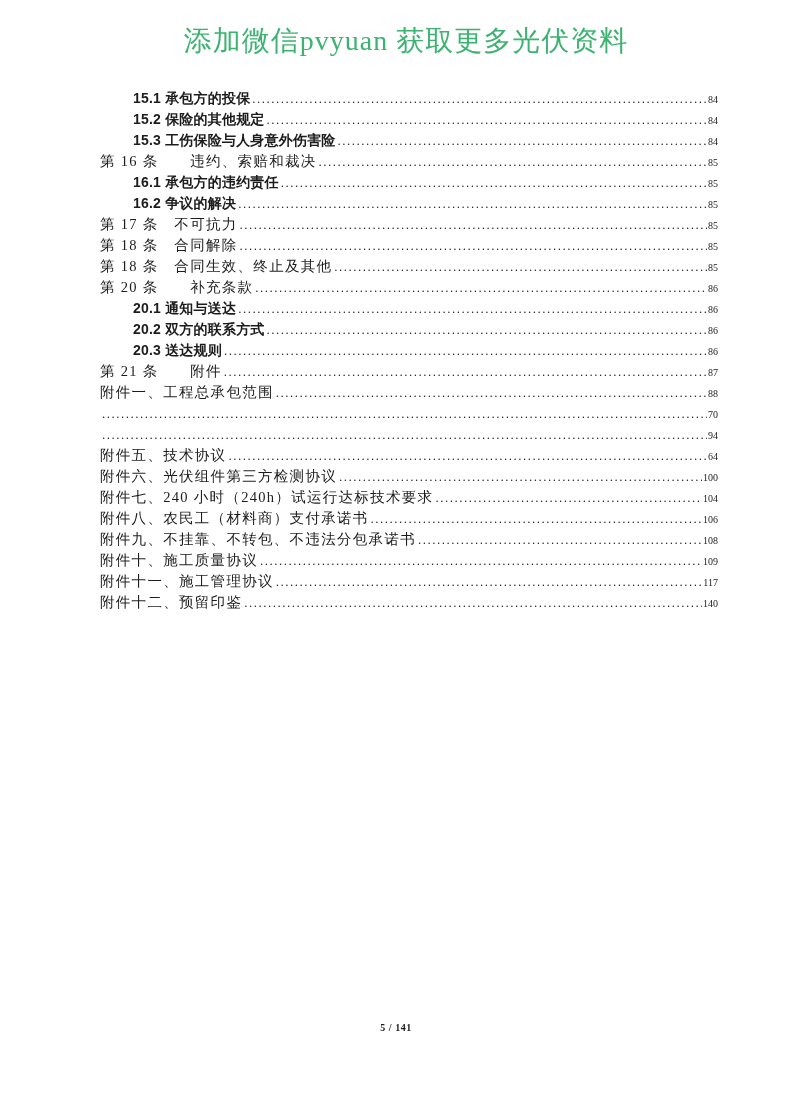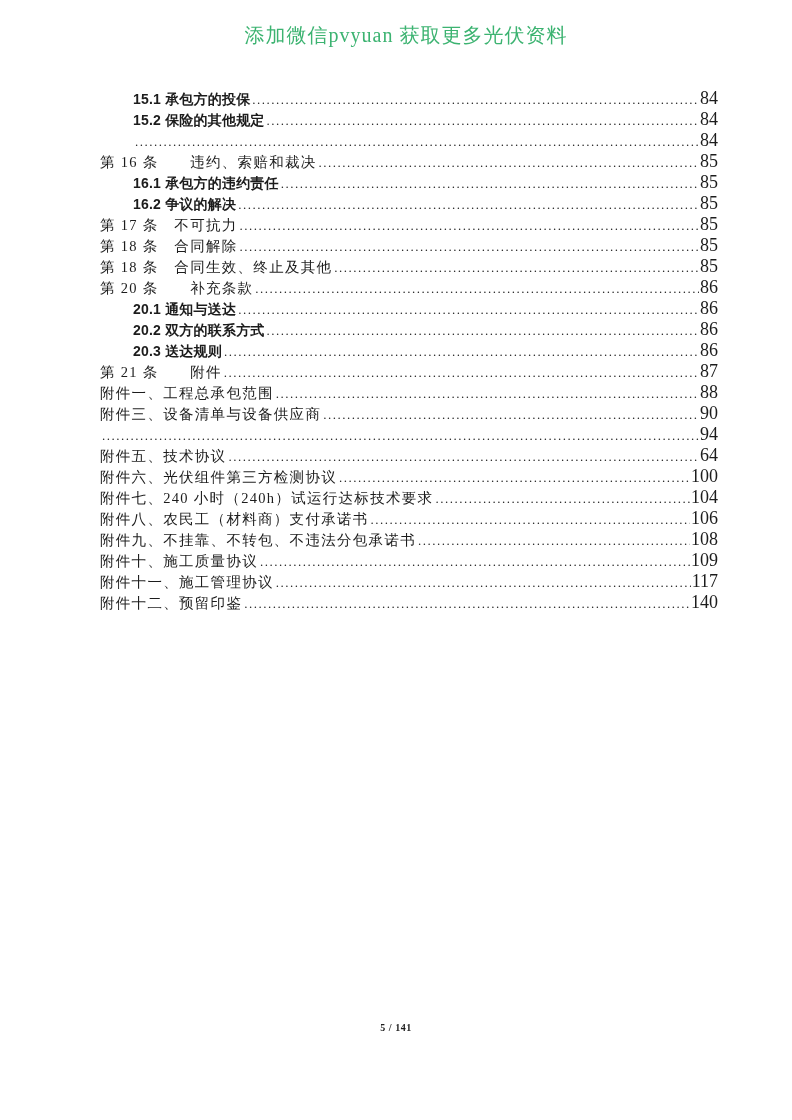--- a/index.html
+++ b/index.html
@@ -11,21 +11,21 @@
     width: 792px;
     height: 1120px;
     position: relative;
     font-family: "Liberation Serif", serif;
     color: #1c1c1c;
     overflow: hidden;
   }
   .promo-note {
     margin-top: 22px;
     text-align: center;
-    font-size: 20px;
+    font-size: 28px;
     letter-spacing: 1px;
     font-family: "Liberation Serif", serif;
     margin-left: 20px;
   }
   .toc {
     position: absolute;
     top: 88px;
     left: 100px;
     width: 618px;
   }
@@ -59,21 +59,21 @@
     color: #2a2a2a;
     margin: 0 1px 0 2px;
     min-width: 10px;
   }
   .toc-dots::after {
     content: "........................................................................................................................................................................................................................................";
   }
   .toc-page {
     flex: 0 0 auto;
     font-family: "Liberation Serif", serif;
-    font-size: 18px;
+    font-size: 10px;
     text-align: center;
   }
   .page-footer {
     position: absolute;
     top: 1022px;
     left: 0;
     width: 100%;
     text-align: center;
     font-size: 10px;
     font-weight: 700;
@@ -93,20 +93,21 @@
     <span class="toc-page">84</span>
   </div>
 
   <div class="toc-row sub bold">
     <span class="toc-label">15.2 保险的其他规定</span>
     <span class="toc-dots"></span>
     <span class="toc-page">84</span>
   </div>
 
   <div class="toc-row sub bold">
+    <span class="toc-label">15.3 工伤保险与人身意外伤害险</span>
     <span class="toc-dots"></span>
     <span class="toc-page">84</span>
   </div>
 
   <div class="toc-row">
     <span class="toc-label">第 16 条　　违约、索赔和裁决</span>
     <span class="toc-dots"></span>
     <span class="toc-page">85</span>
   </div>
 
@@ -171,23 +172,22 @@
   </div>
 
   <div class="toc-row">
     <span class="toc-label">附件一、工程总承包范围</span>
     <span class="toc-dots"></span>
     <span class="toc-page">88</span>
   </div>
 
 
   <div class="toc-row">
-    <span class="toc-label">附件三、设备清单与设备供应商</span>
-    <span class="toc-dots"></span>
-    <span class="toc-page">90</span>
+    <span class="toc-dots"></span>
+    <span class="toc-page">70</span>
   </div>
 
   <div class="toc-row">
     <span class="toc-dots"></span>
     <span class="toc-page">94</span>
   </div>
 
   <div class="toc-row">
     <span class="toc-label">附件五、技术协议</span>
     <span class="toc-dots"></span>

